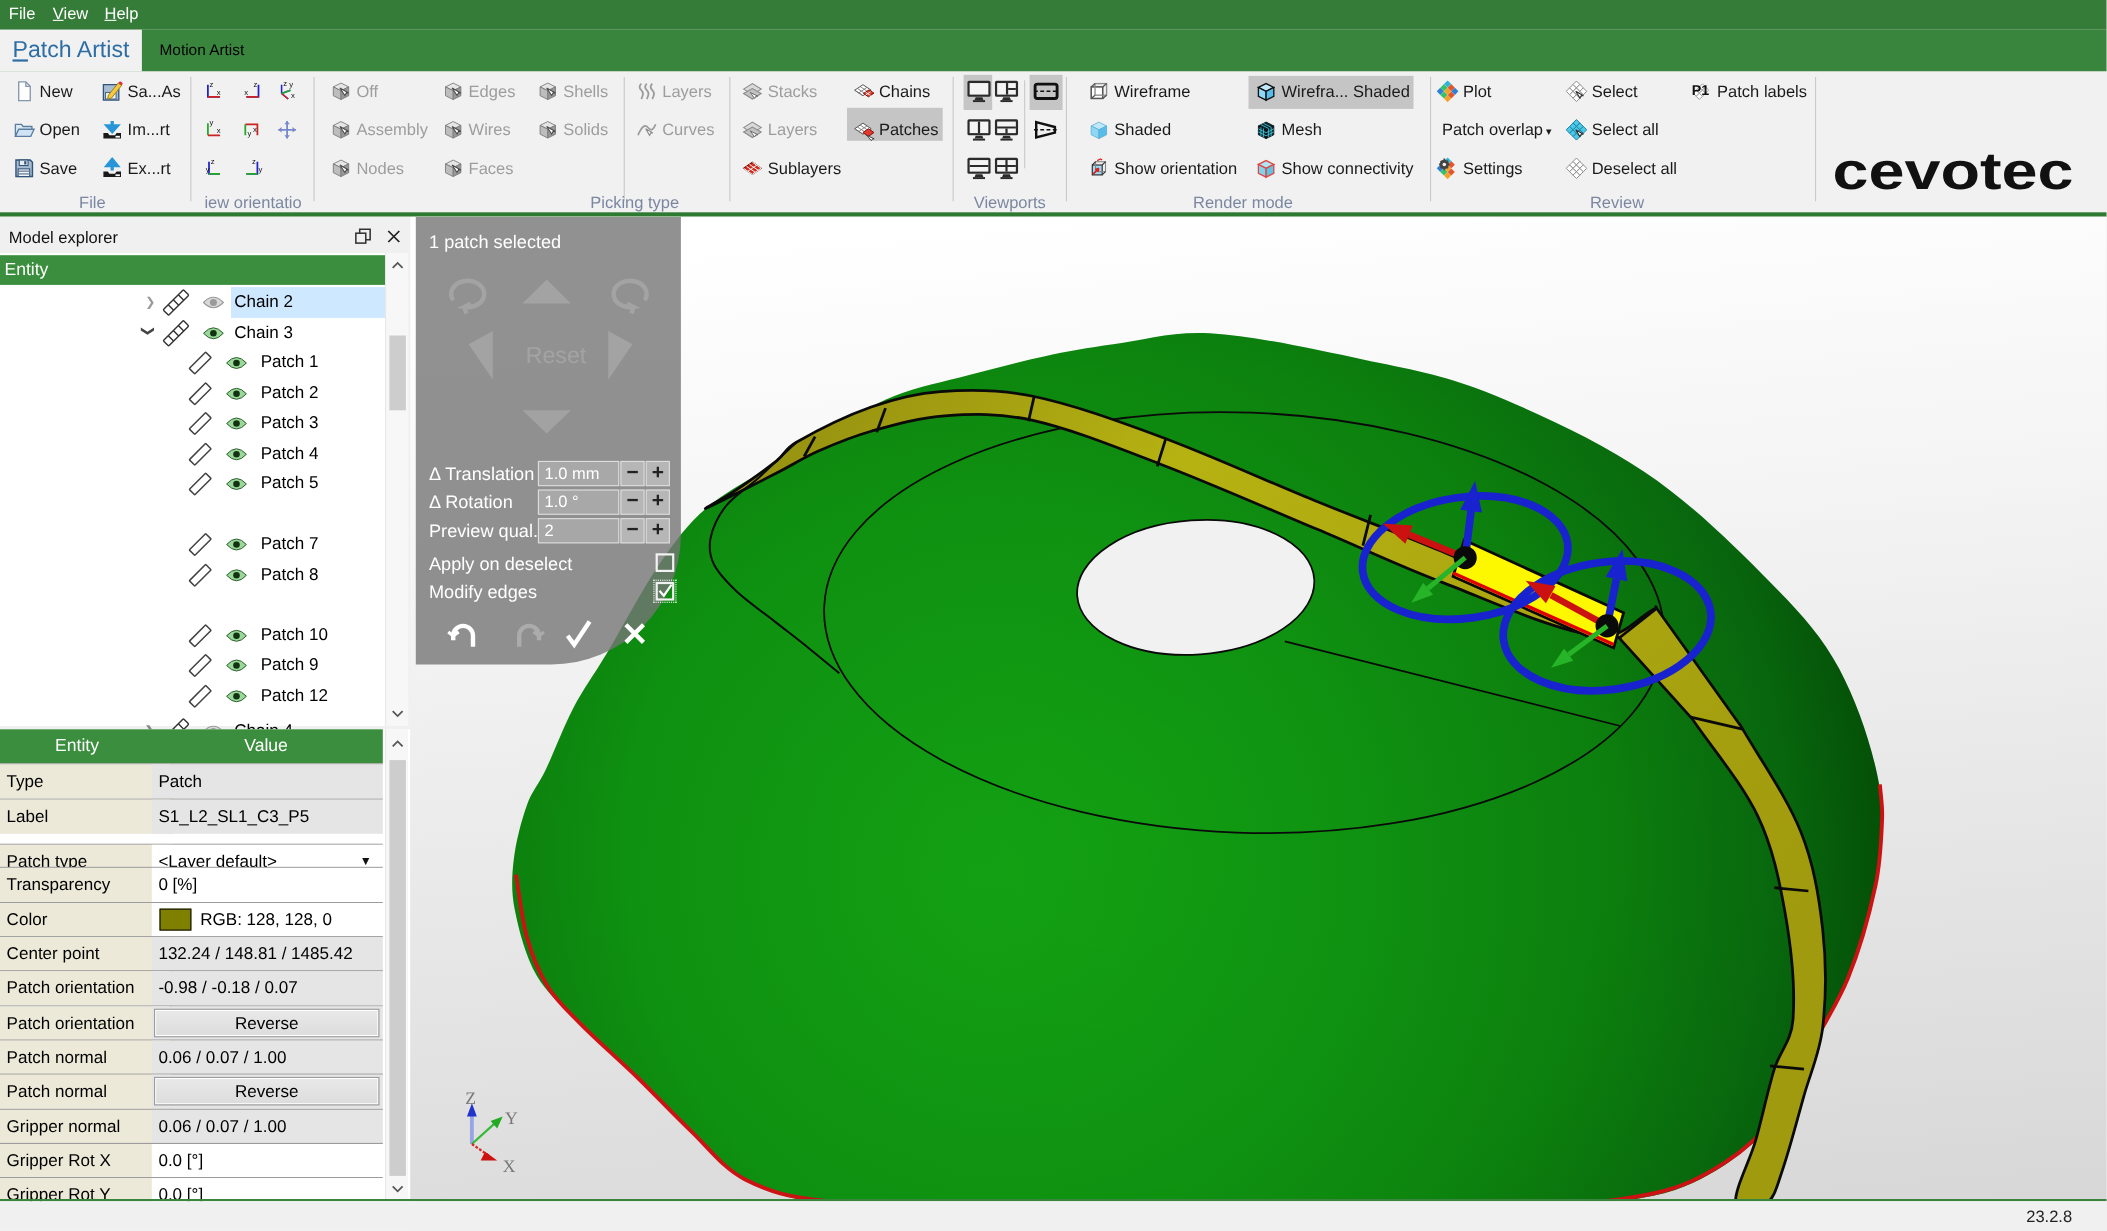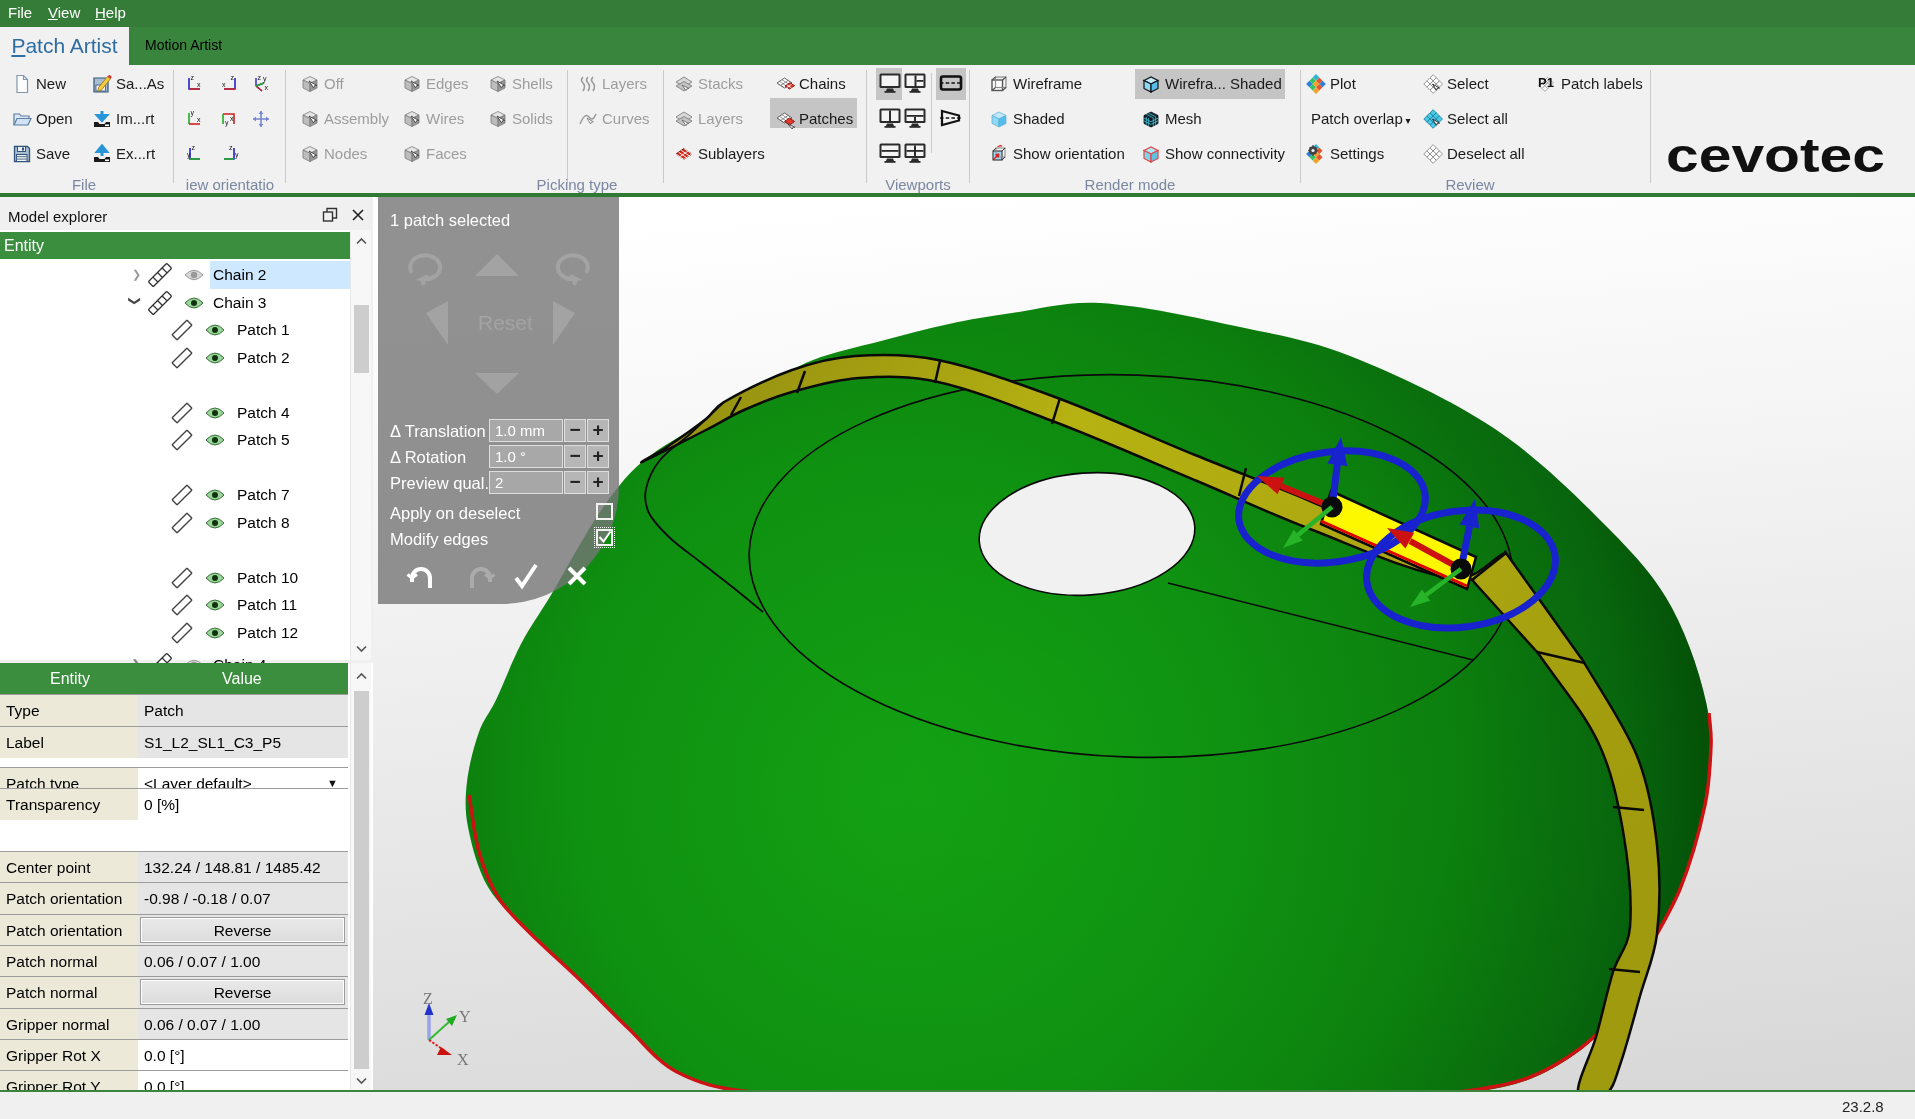--- a/index.html
+++ b/index.html
@@ -578,20 +578,29 @@
     </div>
     <div class="trow" style="top:113.5px;">
       <svg style="position:absolute;left:170px;top:2px;" width="24" height="24">
           <use href="#i-patchp"></use>
         </svg>
       <svg style="position:absolute;left:205px;top:7px;" width="20" height="14">
           <use href="#i-eyeg"></use>
         </svg>
       <span class="txt" style="left:237px;">Patch 2</span>
     </div>
+    <div class="trow" style="top:141.0px;">
+      <svg style="position:absolute;left:170px;top:2px;" width="24" height="24">
+          <use href="#i-patchp"></use>
+        </svg>
+      <svg style="position:absolute;left:205px;top:7px;" width="20" height="14">
+          <use href="#i-eyeg"></use>
+        </svg>
+      <span class="txt" style="left:237px;">Patch 3</span>
+    </div>
     <div class="trow" style="top:168.5px;">
       <svg style="position:absolute;left:170px;top:2px;" width="24" height="24">
           <use href="#i-patchp"></use>
         </svg>
       <svg style="position:absolute;left:205px;top:7px;" width="20" height="14">
           <use href="#i-eyeg"></use>
         </svg>
       <span class="txt" style="left:237px;">Patch 4</span>
     </div>
     <div class="trow" style="top:196.0px;">
@@ -630,21 +639,21 @@
         </svg>
       <span class="txt" style="left:237px;">Patch 10</span>
     </div>
     <div class="trow" style="top:361.0px;">
       <svg style="position:absolute;left:170px;top:2px;" width="24" height="24">
           <use href="#i-patchp"></use>
         </svg>
       <svg style="position:absolute;left:205px;top:7px;" width="20" height="14">
           <use href="#i-eyeg"></use>
         </svg>
-      <span class="txt" style="left:237px;">Patch 11</span>
+      <span class="txt" style="left:237px;">Patch 9</span>
     </div>
     <div class="trow" style="top:388.5px;">
       <svg style="position:absolute;left:170px;top:2px;" width="24" height="24">
           <use href="#i-patchp"></use>
         </svg>
       <svg style="position:absolute;left:205px;top:7px;" width="20" height="14">
           <use href="#i-eyeg"></use>
         </svg>
       <span class="txt" style="left:237px;">Patch 12</span>
     </div>
@@ -681,20 +690,27 @@
         <div class="pl">Label</div>
         <div class="pv">S1_L2_SL1_C3_P5</div>
       </div>
     <div class="prow" style="top:104px;">
         <div class="pl">Patch type</div>
         <div class="pv white">&lt;Layer default&gt;<span style="position:absolute;right:10px;top:0px;font-size:11px;color:#111;">▼</span></div>
       </div>
     <div class="prow" style="top:125.3px;">
         <div class="pl">Transparency</div>
         <div class="pv white">0 [%]</div>
+      </div>
+    <div class="prow" style="top:156.6px;">
+        <div class="pl">Color</div>
+        <div class="pv white">
+          <span style="position:absolute;left:7px;top:5px;width:29px;height:20px;background:#808000;border:1.5px solid #111;"></span>
+          <span style="position:absolute;left:44px;">RGB: 128, 128, 0</span>
+        </div>
       </div>
     <div class="prow" style="top:188px;">
         <div class="pl">Center point</div>
         <div class="pv">132.24 / 148.81 / 1485.42</div>
       </div>
     <div class="prow" style="top:219.3px;">
         <div class="pl">Patch orientation</div>
         <div class="pv">-0.98 / -0.18 / 0.07</div>
       </div>
     <div class="prow" style="top:250.6px;">

